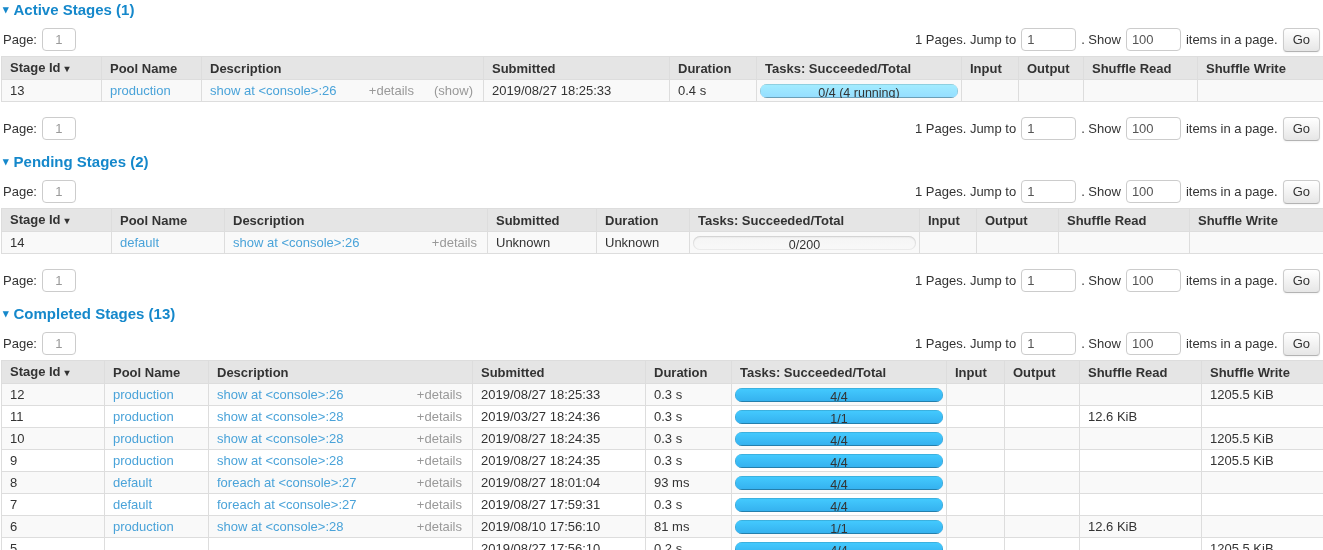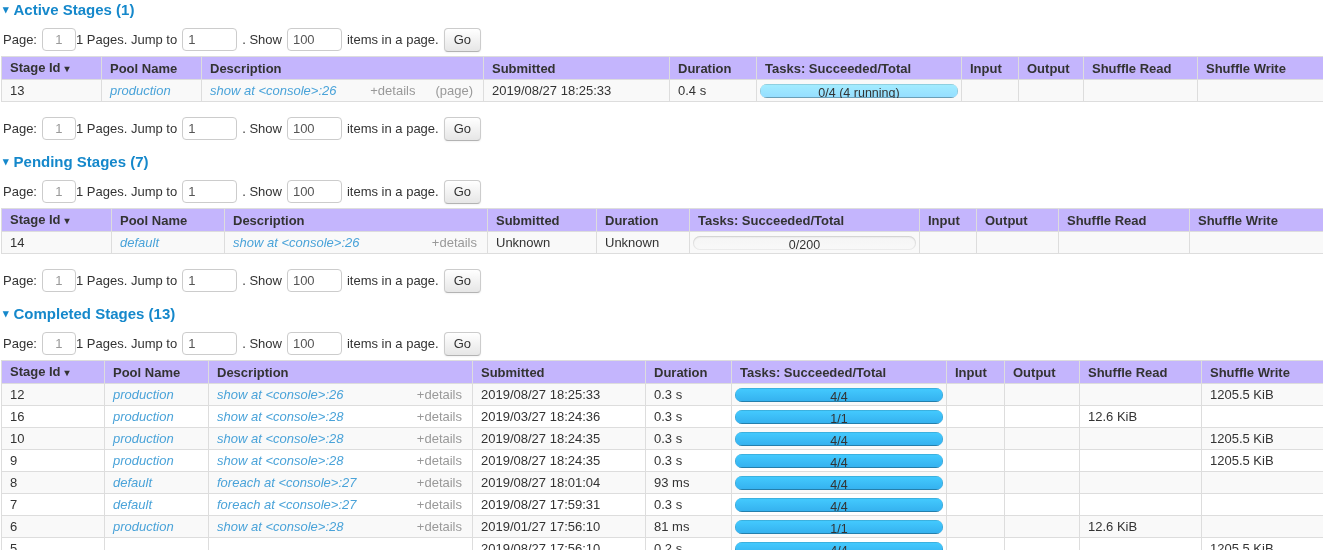--- a/index.html
+++ b/index.html
@@ -18,22 +18,22 @@
     padding:2px 1px 0 1px;
   }
   .sec-title{
     font-size:15px;font-weight:bold;color:var(--heading);
     margin:0 0 11px 2px;display:flex;align-items:center;gap:5px;cursor:pointer;
     line-height:15px;
   }
   .sec-arrow{font-size:11px;line-height:11px;}
   .stage-section + .stage-section{margin-top:0;}
   .pager-row{
-    display:flex;justify-content:flex-start;align-items:center;
-    height:23px;margin:0 10px 5px 2px;
+    display:flex;justify-content:space-between;align-items:center;
+    height:23px;margin:0 2px 5px 2px;
   }
   .pager-row.bottom{margin-top:15px;margin-bottom:14px;}
   .page-left{display:flex;align-items:center;gap:5px;}
   .page-right{display:flex;align-items:center;gap:5px;}
   .page-input{
     width:34px;height:23px;border:1px solid #cccccc;border-radius:4px;
     text-align:center;color:#999;font-size:13px;font-family:inherit;padding:0;
   }
   .jump-input,.show-input{
     width:55px;height:23px;border:1px solid #cccccc;border-radius:4px;
@@ -46,23 +46,23 @@
     box-shadow:inset 0 1px 0 rgba(255,255,255,.2),0 1px 2px rgba(0,0,0,.05);
   }
   table.stages-table{
     width:1321px;border-collapse:collapse;table-layout:fixed;
     margin:0 0 0 0;
   }
   .stages-table th,.stages-table td{
     border:1px solid var(--border);padding:3px 8px;height:22px;
     text-align:left;font-size:13px;line-height:15px;overflow:hidden;white-space:nowrap;
   }
-  .stages-table th{font-weight:bold;background:#c4b5fd;cursor:pointer;}
+  .stages-table th{font-weight:bold;background:#e5e5e5;cursor:pointer;}
   .stages-table tbody tr:nth-child(odd){background:var(--stripe);}
-  .stages-table a{color:var(--link);text-decoration:none;cursor:pointer;font-style:italic;}
+  .stages-table a{color:var(--link);text-decoration:none;cursor:pointer;}
   .desc-wrap{display:flex;justify-content:space-between;align-items:center;}
   .desc-extra{display:flex;gap:20px;color:var(--muted);padding-right:2px;}
   .desc-extra span{cursor:pointer;}
   .sort-arrow{font-size:10px;margin-left:4px;}
   td.tasks-cell{padding:2px 3px;}
   .progress{
     position:relative;height:14px;border-radius:9px;overflow:hidden;
     background:linear-gradient(#f5f5f5,#f9f9f9);
     box-shadow:inset 0 1px 2px rgba(0,0,0,.12), inset 0 0 0 1px rgba(0,0,0,.05);
   }
@@ -130,21 +130,21 @@
       </thead>
       <tbody>
         <tr>
           <td>13</td>
           <td><a>production</a></td>
           <td>
             <div class="desc-wrap">
               <a>show at &lt;console&gt;:26</a>
               <span class="desc-extra">
                 <span>+details</span>
-                <span>(page)</span>
+                <span>(show)</span>
               </span>
             </div>
           </td>
           <td>2019/08/27 18:25:33</td>
           <td>0.4 s</td>
           <td class="tasks-cell">
             <div class="progress">
               <span class="bar-label">0/4 (4 running)</span>
               <div class="bar bar-running" style="width: 100%;"></div>
             </div>
@@ -170,21 +170,21 @@
       <span>items in a page.</span>
       <button class="go-btn">Go</button>
     </div>
   </div>
 
 </section>
 
 <section class="stage-section">
   <h4 class="sec-title">
     <span class="sec-arrow">▾</span>
-    <span>Pending Stages (7)</span>
+    <span>Pending Stages (2)</span>
   </h4>
 
   <div class="pager-row">
     <div class="page-left">
       <span>Page:</span>
       <input class="page-input" type="text" value="1" style="">
     </div>
     <div class="page-right">
       <span>1 Pages. Jump to</span>
       <input class="jump-input" type="text" value="1" style="">
@@ -333,21 +333,21 @@
               <span class="bar-label">4/4</span>
               <div class="bar bar-completed" style="width: 100%;"></div>
             </div>
           </td>
           <td></td>
           <td></td>
           <td></td>
           <td>1205.5 KiB</td>
         </tr>
         <tr>
-          <td>16</td>
+          <td>11</td>
           <td><a>production</a></td>
           <td>
             <div class="desc-wrap">
               <a>show at &lt;console&gt;:28</a>
               <span class="desc-extra">
                 <span>+details</span>
               </span>
             </div>
           </td>
           <td>2019/03/27 18:24:36</td>
@@ -463,21 +463,21 @@
           <td>6</td>
           <td><a>production</a></td>
           <td>
             <div class="desc-wrap">
               <a>show at &lt;console&gt;:28</a>
               <span class="desc-extra">
                 <span>+details</span>
               </span>
             </div>
           </td>
-          <td>2019/01/27 17:56:10</td>
+          <td>2019/08/10 17:56:10</td>
           <td>81 ms</td>
           <td class="tasks-cell">
             <div class="progress">
               <span class="bar-label">1/1</span>
               <div class="bar bar-completed" style="width: 100%;"></div>
             </div>
           </td>
           <td></td>
           <td></td>
           <td>12.6 KiB</td>

